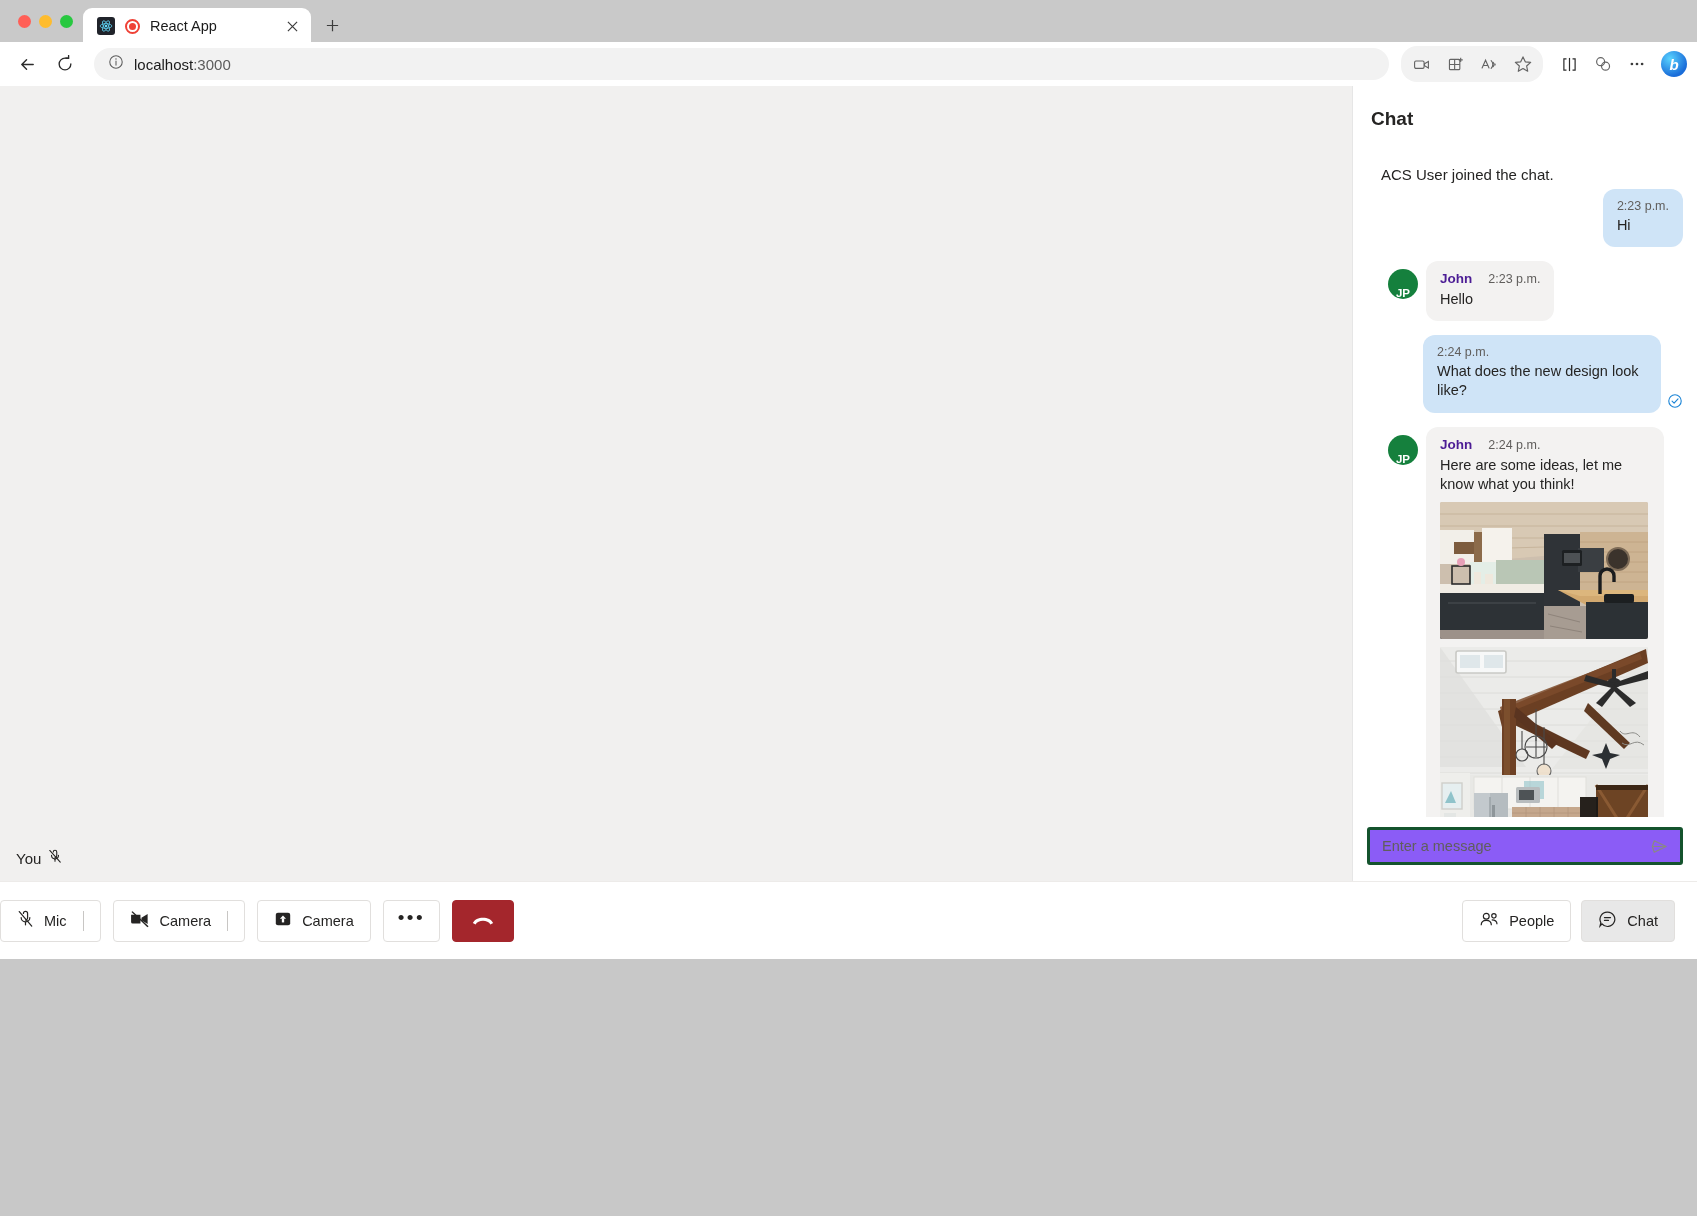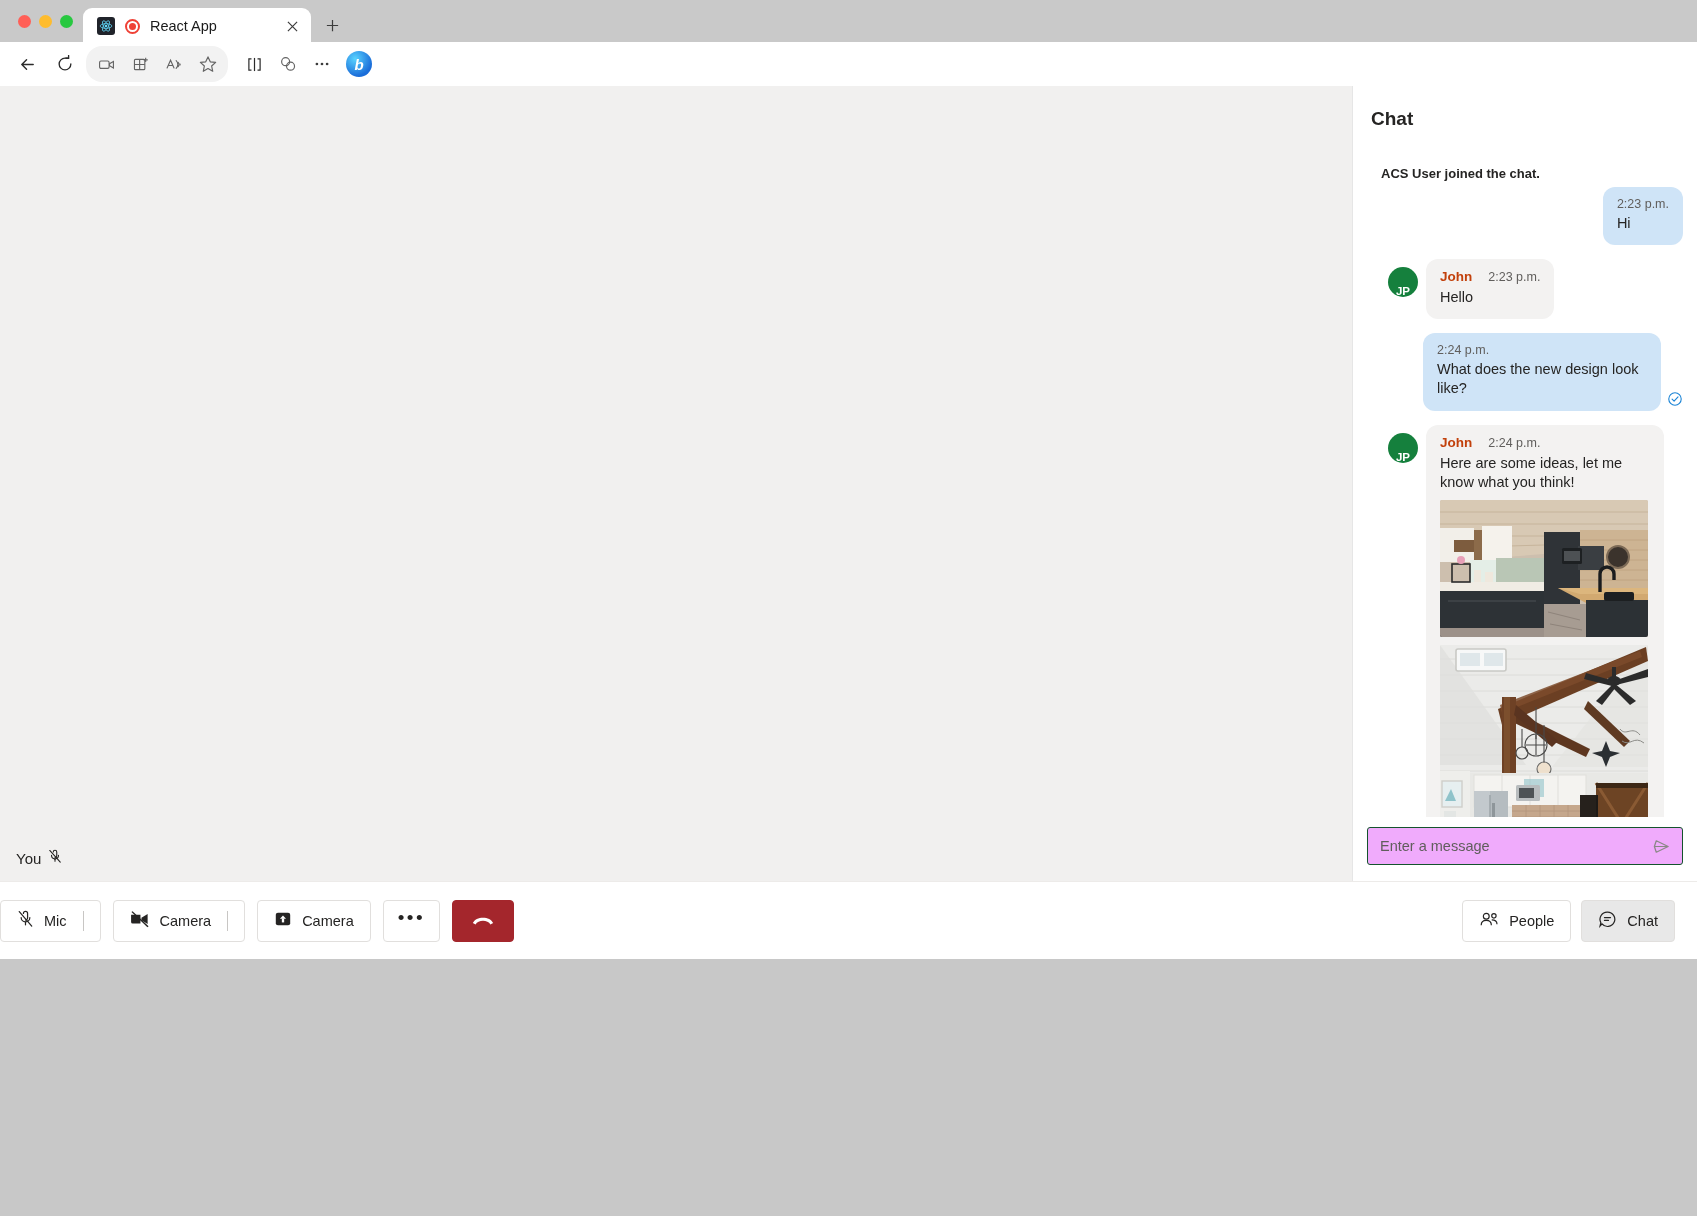--- a/index.html
+++ b/index.html
@@ -89,51 +89,51 @@
 
   
   .chat-panel {
     width: 345px; flex: 0 0 345px; background: #fff; display: flex; flex-direction: column;
     border-left: 1px solid #e6e6e6; min-height: 0;
   }
   .chat-head { padding: 22px 20px 8px 18px; }
   .chat-title { font-size: 19px; font-weight: 700; color: #252423; }
   .chat-scroll { flex: 1; overflow: hidden; padding: 22px 14px 8px 14px; min-height: 0; }
 
-  .sys-msg { font-size: 13px; color: #252423; padding: 6px 4px 6px 14px; font-weight: bold; }
+  .sys-msg { font-size: 15px; color: #252423; padding: 6px 4px 6px 14px; }
 
   .msg-row { display: flex; margin-bottom: 14px; }
   .msg-row.me { justify-content: flex-end; align-items: flex-end; gap: 6px; }
   .msg-row.them { justify-content: flex-start; align-items: flex-start; gap: 8px; }
 
   .avatar-sm {
     width: 30px; height: 30px; border-radius: 50%; background: #15803d;
     display: flex; align-items: flex-end; justify-content: center;
     color: #fff; font-size: 11.5px; font-weight: 600; flex: 0 0 30px;
     margin-top: 8px;
     margin-left: 21px;
   }
   .bubble { border-radius: 12px; padding: 10px 14px 12px 14px; max-width: 238px; }
   .bubble.them { background: #f3f2f1; }
   .bubble.me { background: #cfe4f7; }
   .meta { display: flex; align-items: baseline; gap: 16px; margin-bottom: 4px; }
-  .sender { font-size: 13.5px; font-weight: 700; color: #c2410c; }
+  .sender { font-size: 13.5px; font-weight: 700; color: #4c1d95; }
   .time { font-size: 12.5px; color: #605e5c; }
   .body { font-size: 14.5px; color: #252423; line-height: 1.32; }
   .bubble.me .time { margin-bottom: 3px; }
   .receipt { width: 16px; height: 16px; flex: 0 0 16px; margin-bottom: 4px; }
 
   .attachments { margin-top: 8px; display: flex; flex-direction: column; gap: 8px; }
   .photo { width: 208px; border-radius: 2px; overflow: hidden; display: block; }
   .photo.kitchen { height: 137px; }
   .photo.living { height: 305px; }
 
   .chat-foot { padding: 10px 14px 16px 14px; }
   .composer {
-    height: 38px; border: 1px solid #14532d; border-radius: 3px; background: #f0abfc;
+    height: 38px; border: 3px solid #14532d; border-radius: 3px; background: #8b5cf6;
     display: flex; align-items: center; padding: 0 8px 0 12px;
   }
   .composer input {
     flex: 1; border: 0; outline: 0; font-size: 14.5px; color: #252423;
     font-family: "Liberation Sans", sans-serif; background: transparent;
   }
   .composer input::placeholder { color: #605e5c; }
   .send { width: 26px; height: 26px; display: flex; align-items: center; justify-content: center; color: #8a8886; }
 
   
@@ -198,20 +198,30 @@
       <svg width="19" height="19" viewBox="0 0 20 20" stroke="#2b2b2b" stroke-width="1.5" fill="none" stroke-linecap="round" stroke-linejoin="round">
         <path d="M16 10 H4 M9 5 L4 10 L9 15"></path>
       </svg>
     </span>
     <span class="navbtn">
       <svg width="18" height="18" viewBox="0 0 20 20" stroke="#2b2b2b" stroke-width="1.5" fill="none" stroke-linecap="round">
         <path d="M16.5 10 A6.5 6.5 0 1 1 10 3.5 L14 3.5"></path>
         <path d="M14 0.6 L14 3.6 L11 3.6" stroke-linejoin="round"></path>
       </svg>
     </span>
+    <div class="omnibox">
+      <span>
+        <svg width="16" height="16" viewBox="0 0 18 18" stroke="#5c5c5c" stroke-width="1.2" fill="none">
+          <circle cx="9" cy="9" r="7"></circle>
+          <path d="M9 8 V12.5" stroke-linecap="round"></path>
+          <circle cx="9" cy="5.6" r="0.8" fill="#5c5c5c" stroke="none"></circle>
+        </svg>
+      </span>
+      <span class="omni-text"><b>localhost</b><span>:3000</span></span>
+    </div>
     <div class="tb-right">
       <div class="tb-pill">
         <span class="ticon">
           <svg width="19" height="19" viewBox="0 0 22 22" stroke="#646464" stroke-width="1.3" fill="none">
             <rect x="3" y="7" width="11" height="8.5" rx="1.6"></rect>
             <path d="M14.5 10.2 L19 7.6 V15 L14.5 12.4 Z"></path>
           </svg>
         </span>
         <span class="ticon">
           <svg width="19" height="19" viewBox="0 0 22 22" stroke="#646464" stroke-width="1.3" fill="none">

